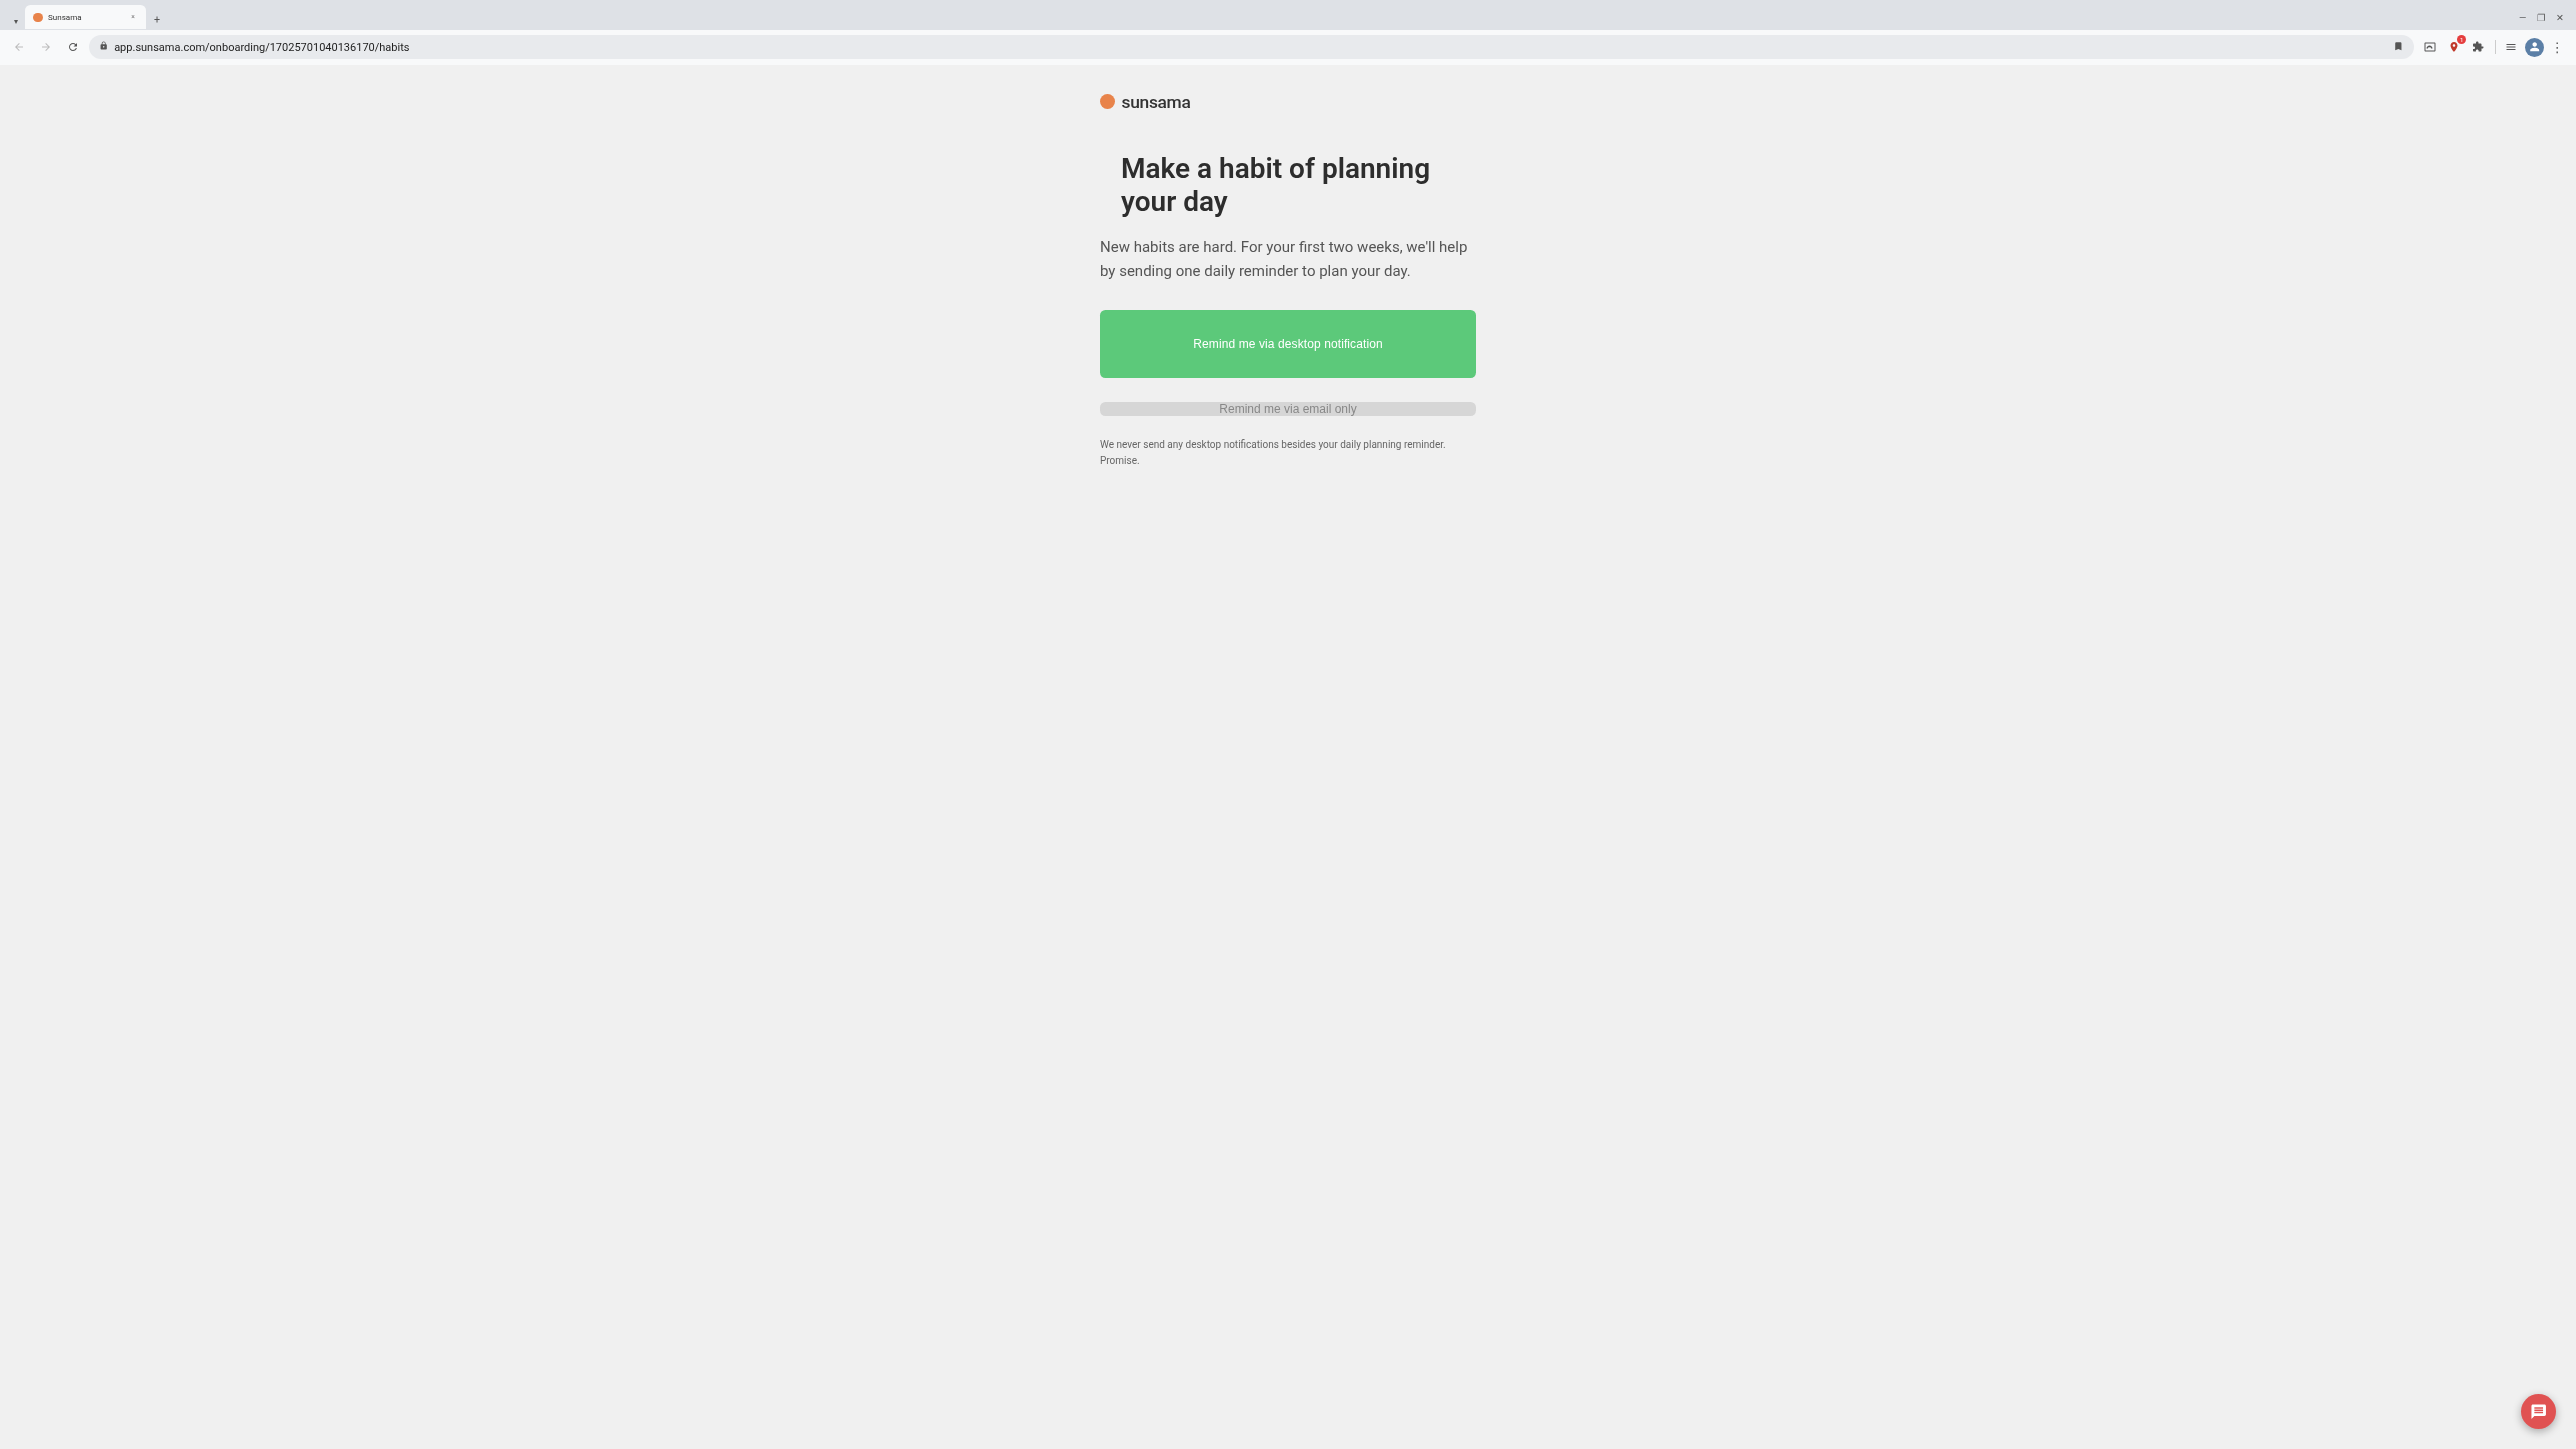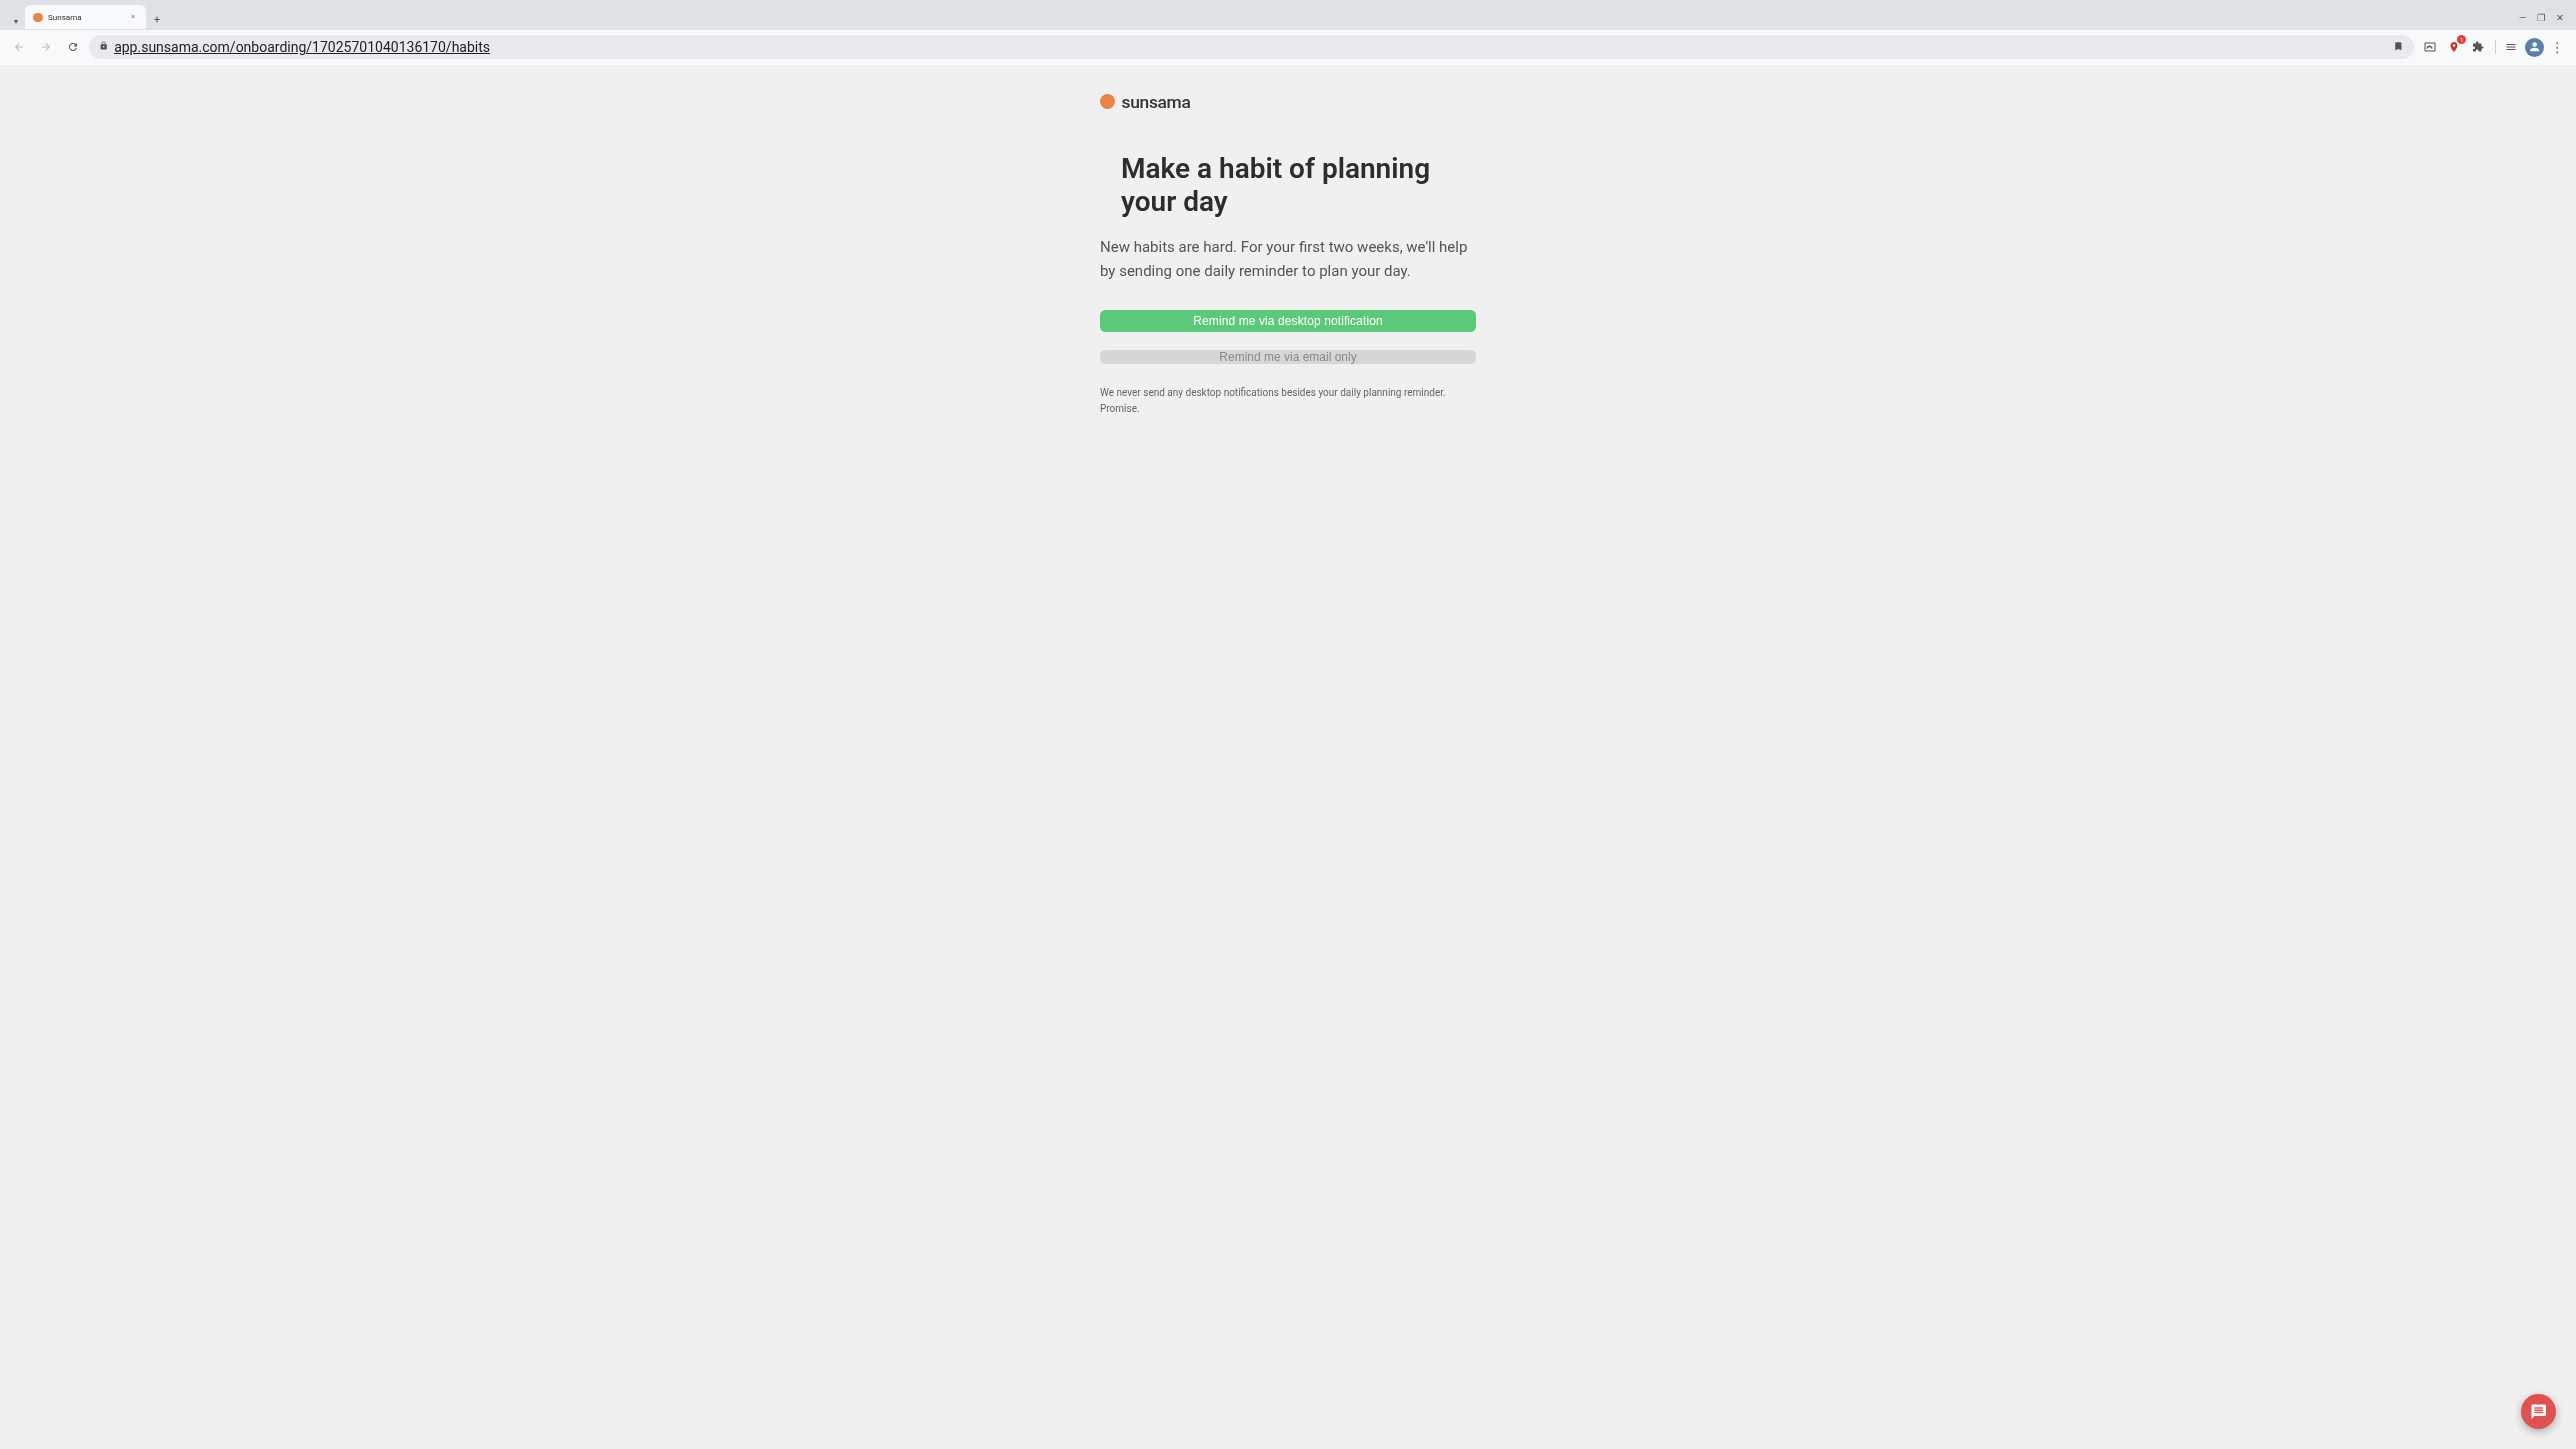--- a/index.html
+++ b/index.html
@@ -149,23 +149,22 @@
       height: 24px;
     }
 
     .address-bar-lock {
       color: #555;
       font-size: 8px;
     }
 
     .address-text {
       flex: 1;
-      font-size: 14px;
+      font-size: 11px;
       color: #222;
-      text-decoration: underline;
     }
 
     .address-bar-star {
       color: #555;
       font-size: 9.4px;
       cursor: pointer;
     }
 
     .nav-actions {
       display: flex;
@@ -274,30 +273,30 @@
     .main-description {
       font-size: 15px;
       color: #555;
       line-height: 1.6;
       margin-bottom: 27px;
     }
 
     .btn-primary {
       display: block;
       width: 100%;
-      padding: 4px 16px;
+      padding: 27px 16px;
       background: #5cc97a;
       color: white;
       border: none;
       border-radius: 5.4px;
       font-size: 12px;
       font-weight: 500;
       cursor: pointer;
       text-align: center;
-      margin-bottom: 18px;
+      margin-bottom: 24px;
       letter-spacing: 0.1px;
     }
 
     .btn-secondary {
       display: block;
       width: 100%;
       padding: 0 16px;
       background: #d6d6d6;
       color: #888;
       border: none;

